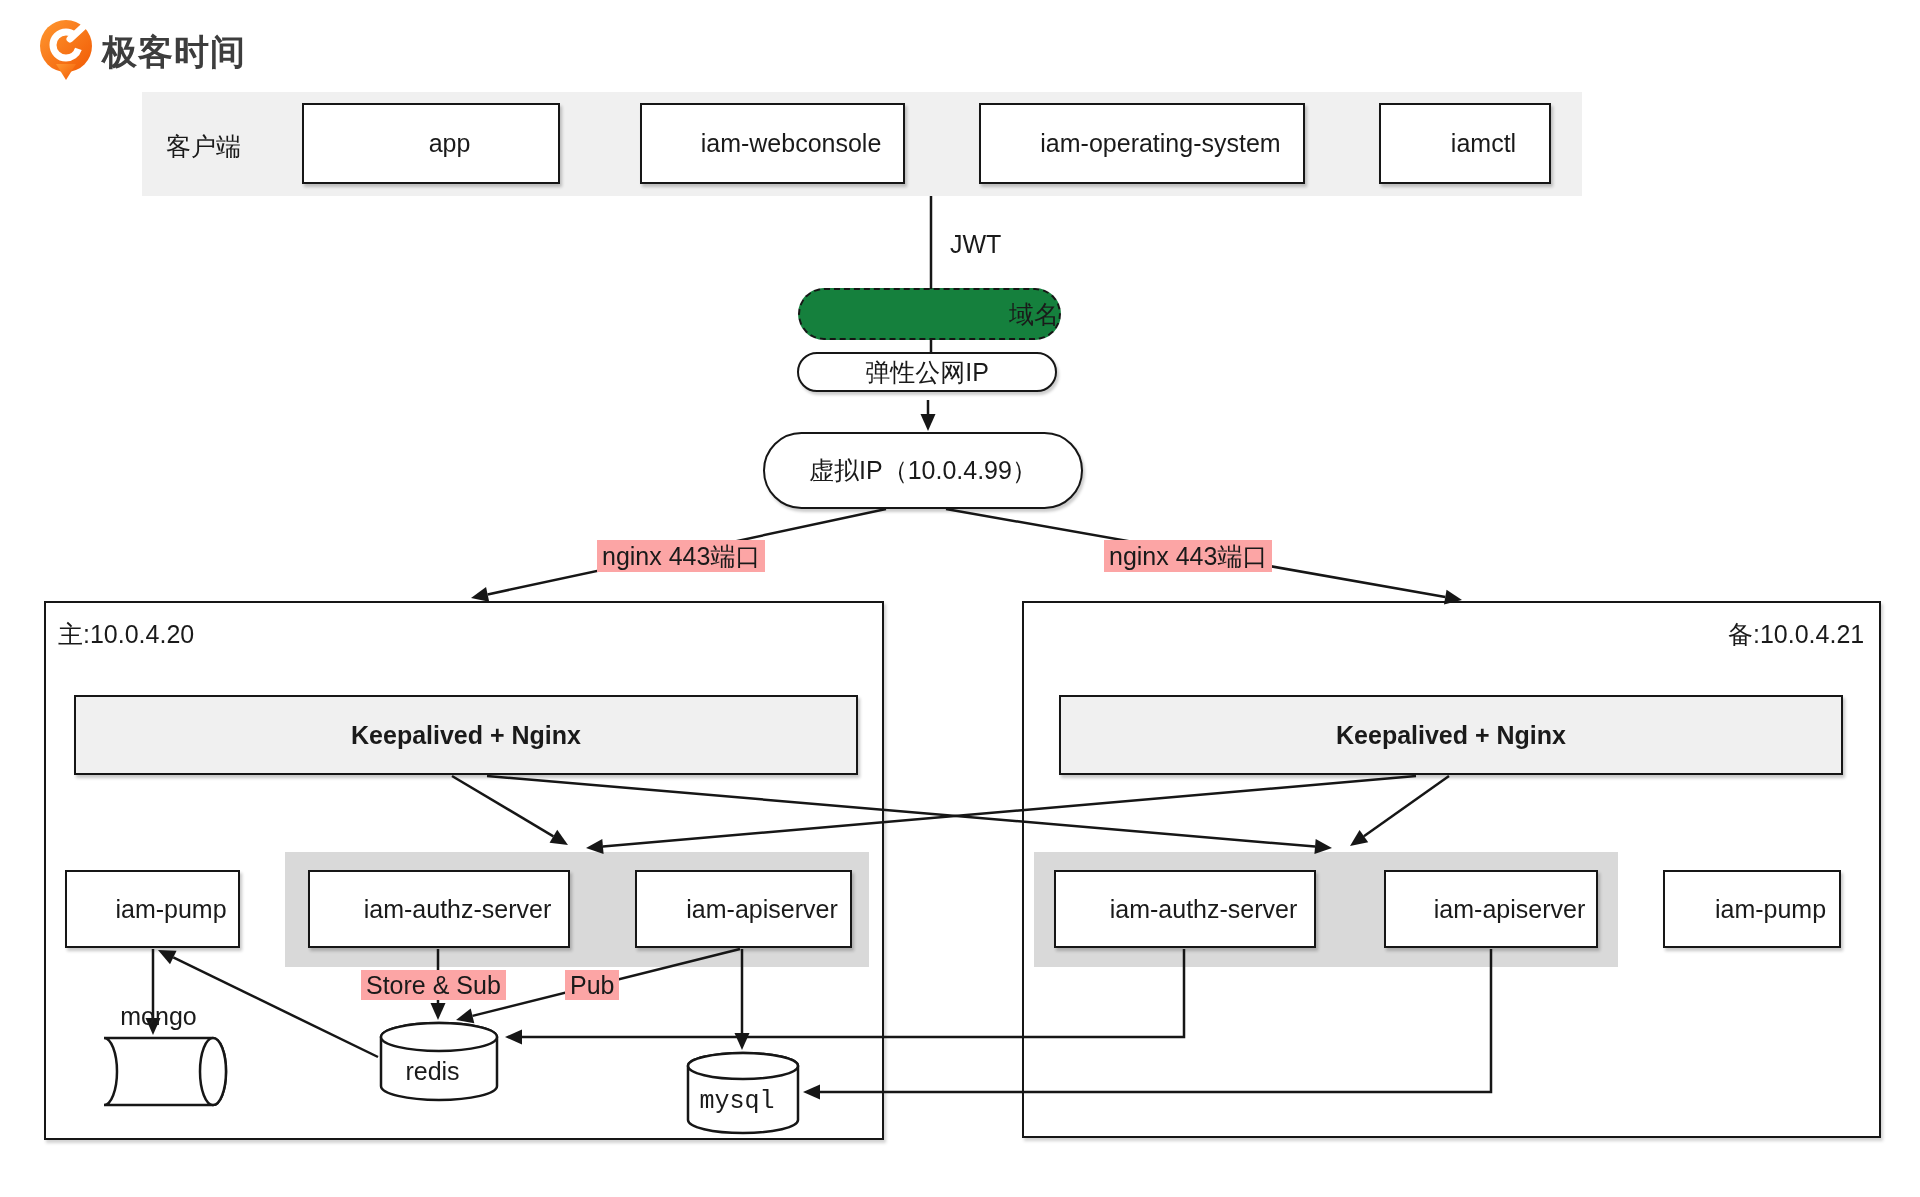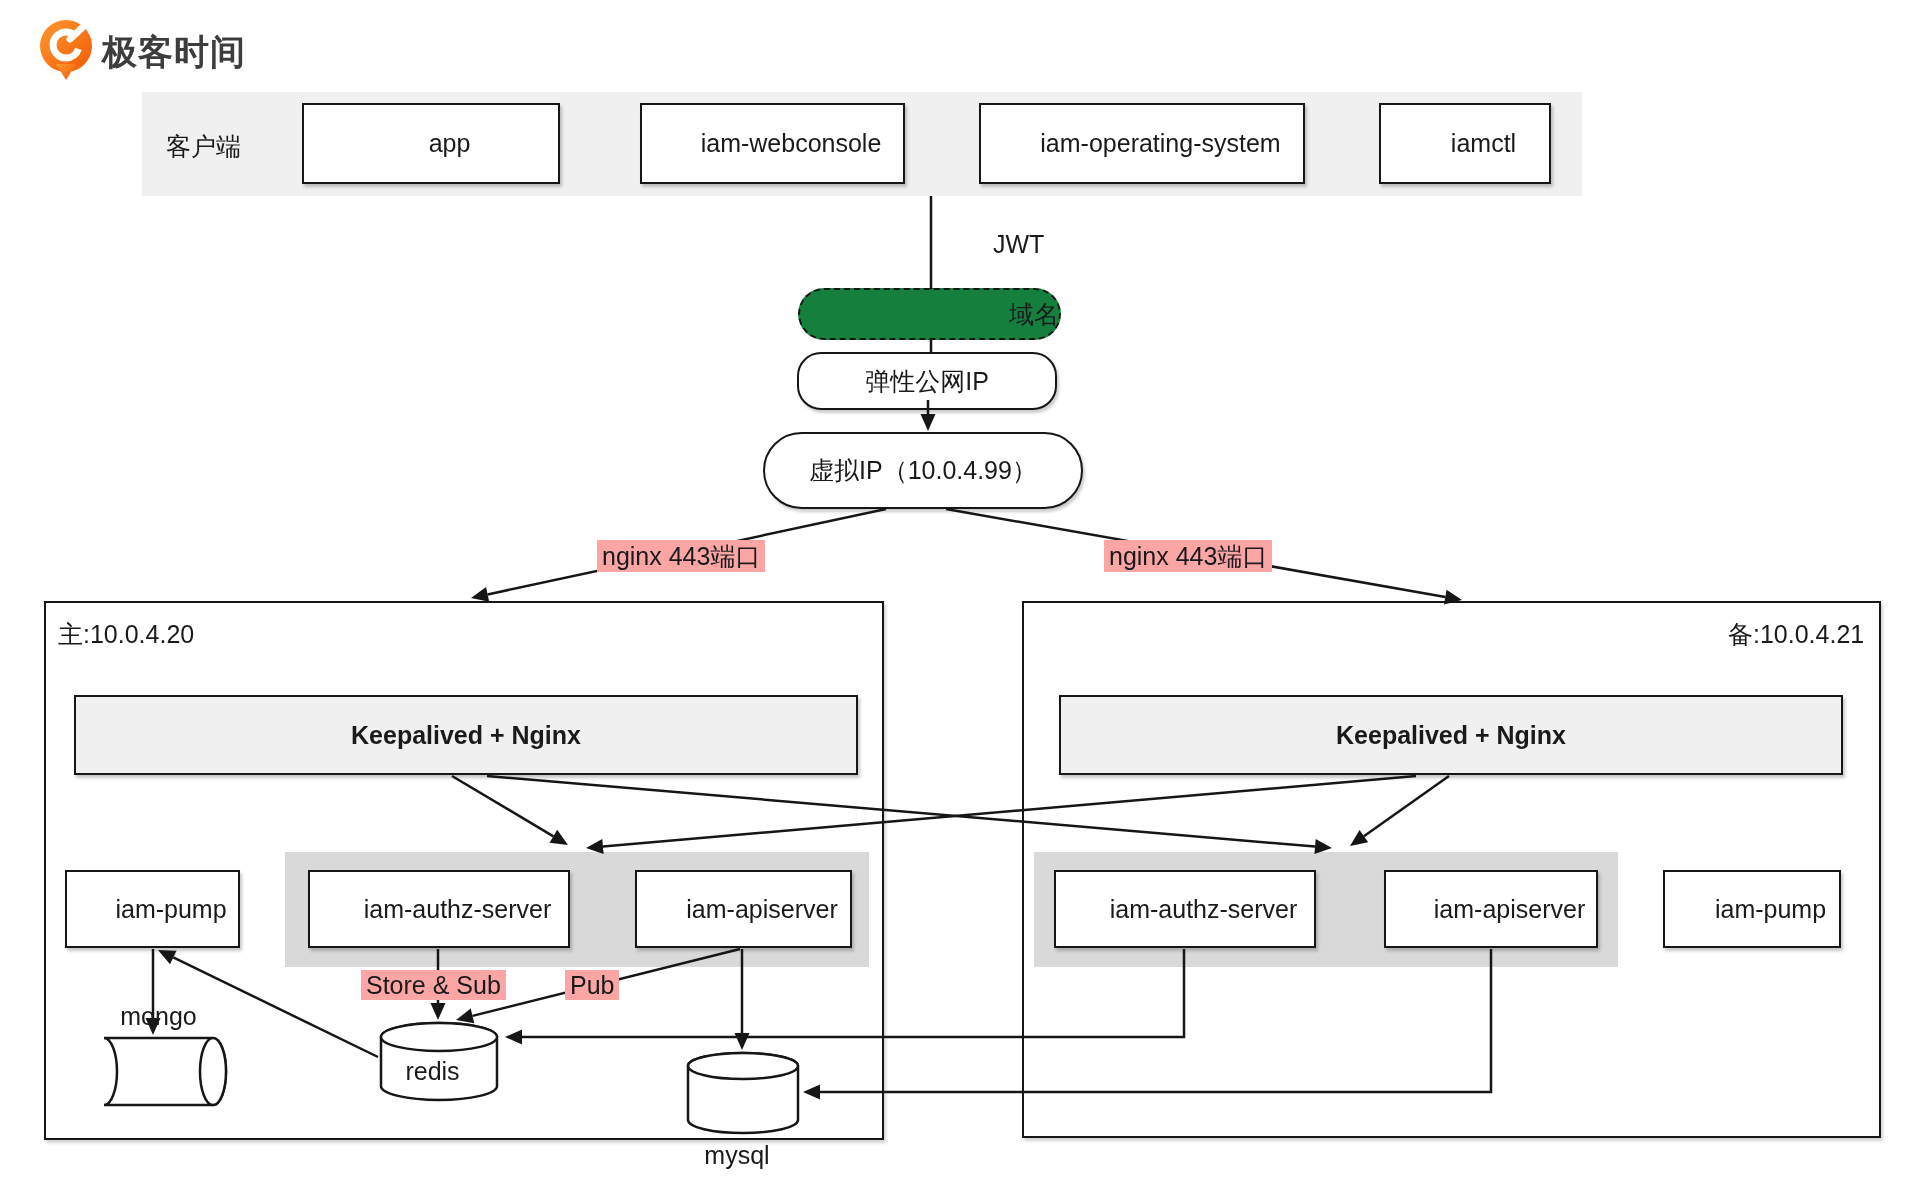--- a/index.html
+++ b/index.html
@@ -67,25 +67,25 @@
   <div class="abs logo-text lbl" style="left:66px;top:11px;">极客时间</div>
 </div>
 
 <div class="abs strip" style="left:142px;top:92px;width:1440px;height:104px;"></div>
 <div class="abs plain lbl" style="left:166px;top:130px;z-index:2;">客户端</div>
 <div class="abs node" style="left:302px;top:103px;width:258px;height:81px;z-index:2;">app</div>
 <div class="abs node" style="left:640px;top:103px;width:265px;height:81px;z-index:2;">iam-webconsole</div>
 <div class="abs node" style="left:979px;top:103px;width:326px;height:81px;z-index:2;">iam-operating-system</div>
 <div class="abs node" style="left:1379px;top:103px;width:172px;height:81px;z-index:2;">iamctl</div>
 
-<div class="abs plain lbl" style="left:950px;top:230px;margin-left:43px;">JWT</div>
+<div class="abs plain lbl" style="left:950px;top:230px;">JWT</div>
 <div class="abs dashedpill" style="left:798px;top:288px;width:263px;height:52px;">
   <span class="lbl">域名</span>
 </div>
-<div class="abs pill" style="left:797px;top:352px;width:260px;height:58px;border-radius:24px;">
+<div class="abs pill" style="left:797px;top:352px;width:260px;height:40px;border-radius:24px;">
   <span class="lbl">弹性公网IP</span>
 </div>
 <div class="abs pill" style="left:763px;top:432px;width:320px;height:77px;border-radius:39px;">
   <span class="lbl">虚拟IP（10.0.4.99）</span>
 </div>
 <div class="abs mask lbl" style="left:597px;top:540px;height:32px;">nginx 443端口</div>
 <div class="abs mask lbl" style="left:1104px;top:540px;height:32px;">nginx 443端口</div>
 
 <div class="abs bigbox" style="left:44px;top:601px;width:840px;height:539px;"></div>
 <div class="abs plain lbl" style="left:58px;top:618px;">主:10.0.4.20</div>
@@ -94,21 +94,21 @@
 </div>
 <div class="abs band" style="left:285px;top:852px;width:584px;height:115px;"></div>
 <div class="abs node" style="left:65px;top:870px;width:175px;height:78px;z-index:2;">iam-pump</div>
 <div class="abs node" style="left:308px;top:870px;width:262px;height:78px;z-index:2;">iam-authz-server</div>
 <div class="abs node" style="left:635px;top:870px;width:217px;height:78px;z-index:2;">iam-apiserver</div>
 <div class="abs mask lbl" style="left:361px;top:970px;height:30px;">Store &amp; Sub</div>
 <div class="abs mask lbl" style="left:565px;top:970px;height:30px;">Pub</div>
 
 <div class="abs cyl-label lbl" style="left:91px;top:1002px;width:135px;">mongo</div>
 <div class="abs cyl-label lbl" style="left:381px;top:1057px;width:103px;">redis</div>
-<div class="abs cyl-label lbl" style="left:688px;top:1141px;width:98px;">mysql</div>
+<div class="abs cyl-label lbl" style="left:688px;top:1087px;width:98px;font-family:Liberation Mono, monospace;">mysql</div>
 
 <div class="abs bigbox" style="left:1022px;top:601px;width:859px;height:537px;"></div>
 <div class="abs plain lbl" style="left:1728px;top:618px;">备:10.0.4.21</div>
 <div class="abs bar" style="left:1059px;top:695px;width:784px;height:80px;">
   <span class="lbl">Keepalived + Nginx</span>
 </div>
 <div class="abs band" style="left:1034px;top:852px;width:584px;height:115px;"></div>
 <div class="abs node" style="left:1054px;top:870px;width:262px;height:78px;z-index:2;">iam-authz-server</div>
 <div class="abs node" style="left:1384px;top:870px;width:214px;height:78px;z-index:2;">iam-apiserver</div>
 <div class="abs node" style="left:1663px;top:870px;width:178px;height:78px;z-index:2;">iam-pump</div>

